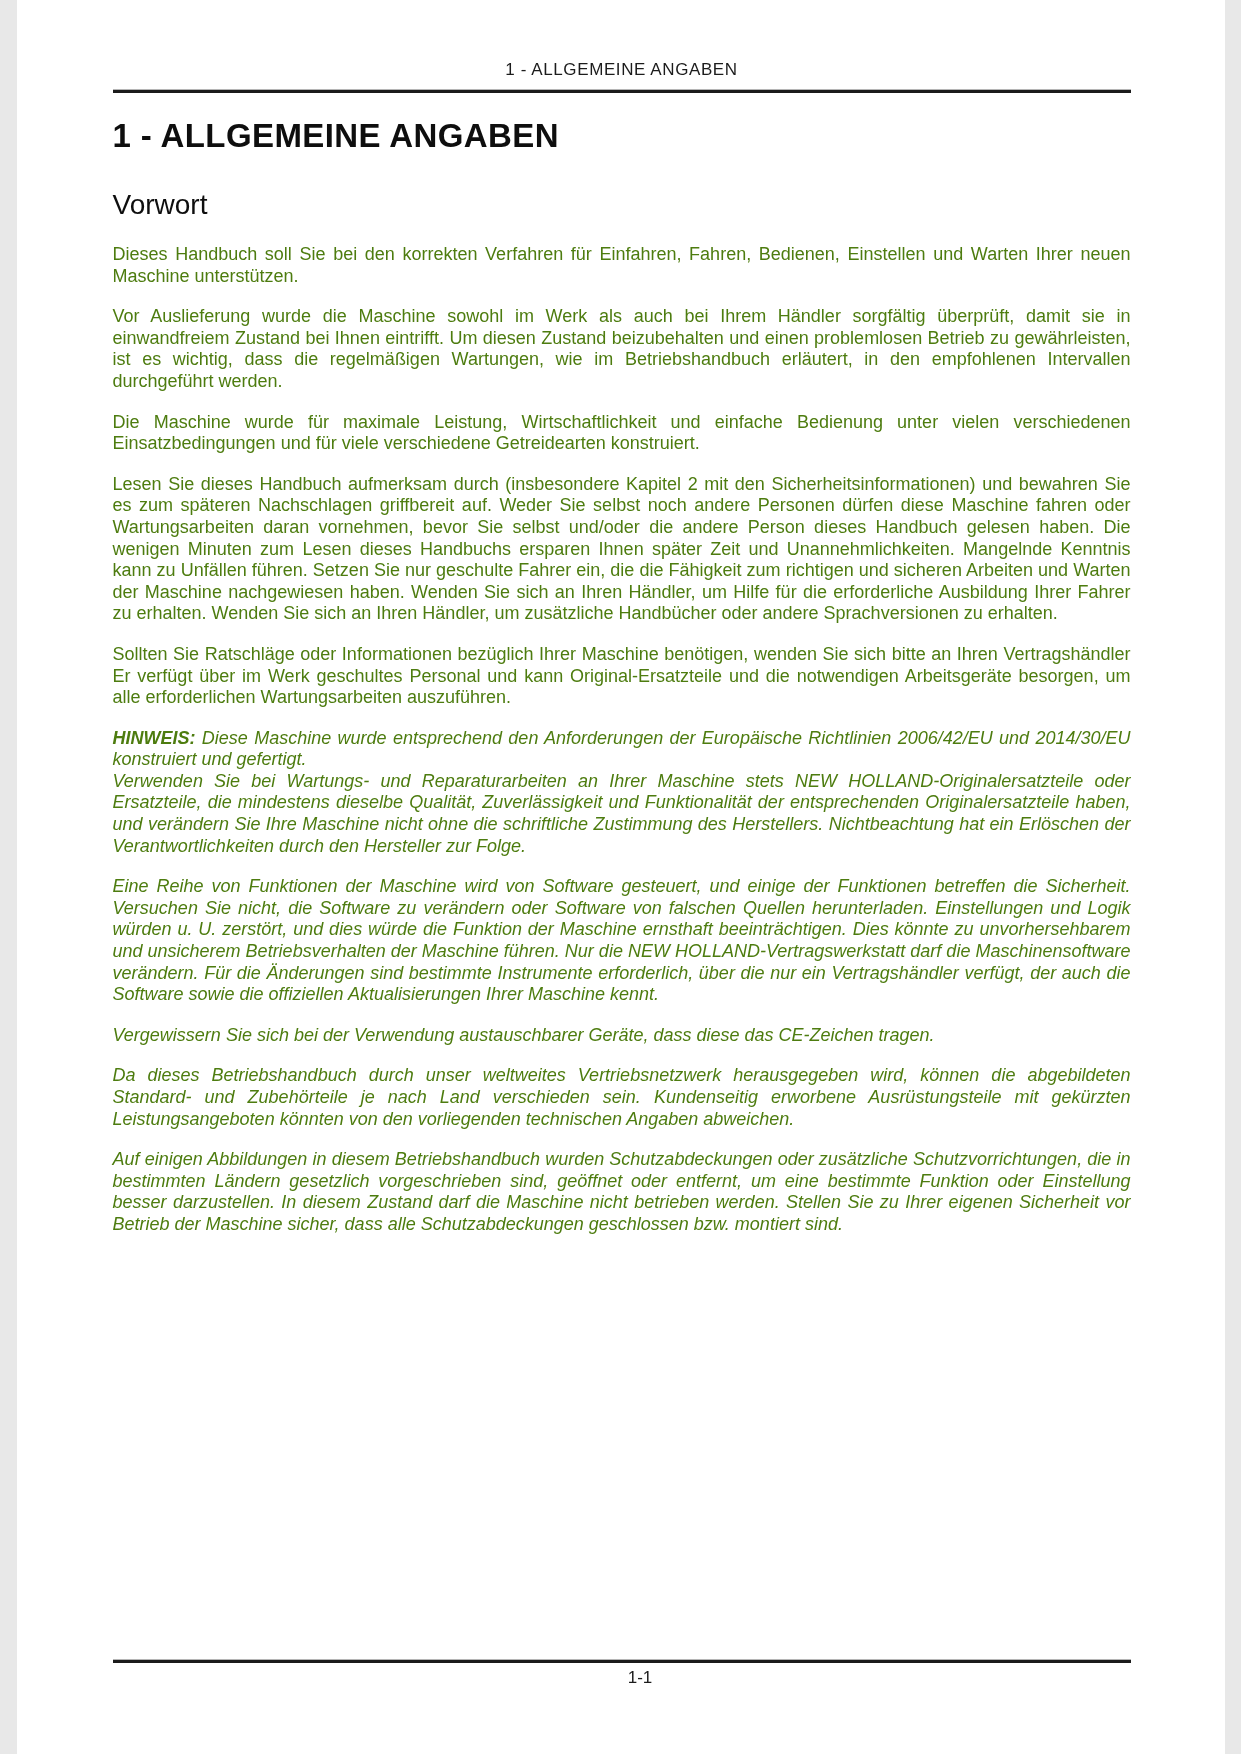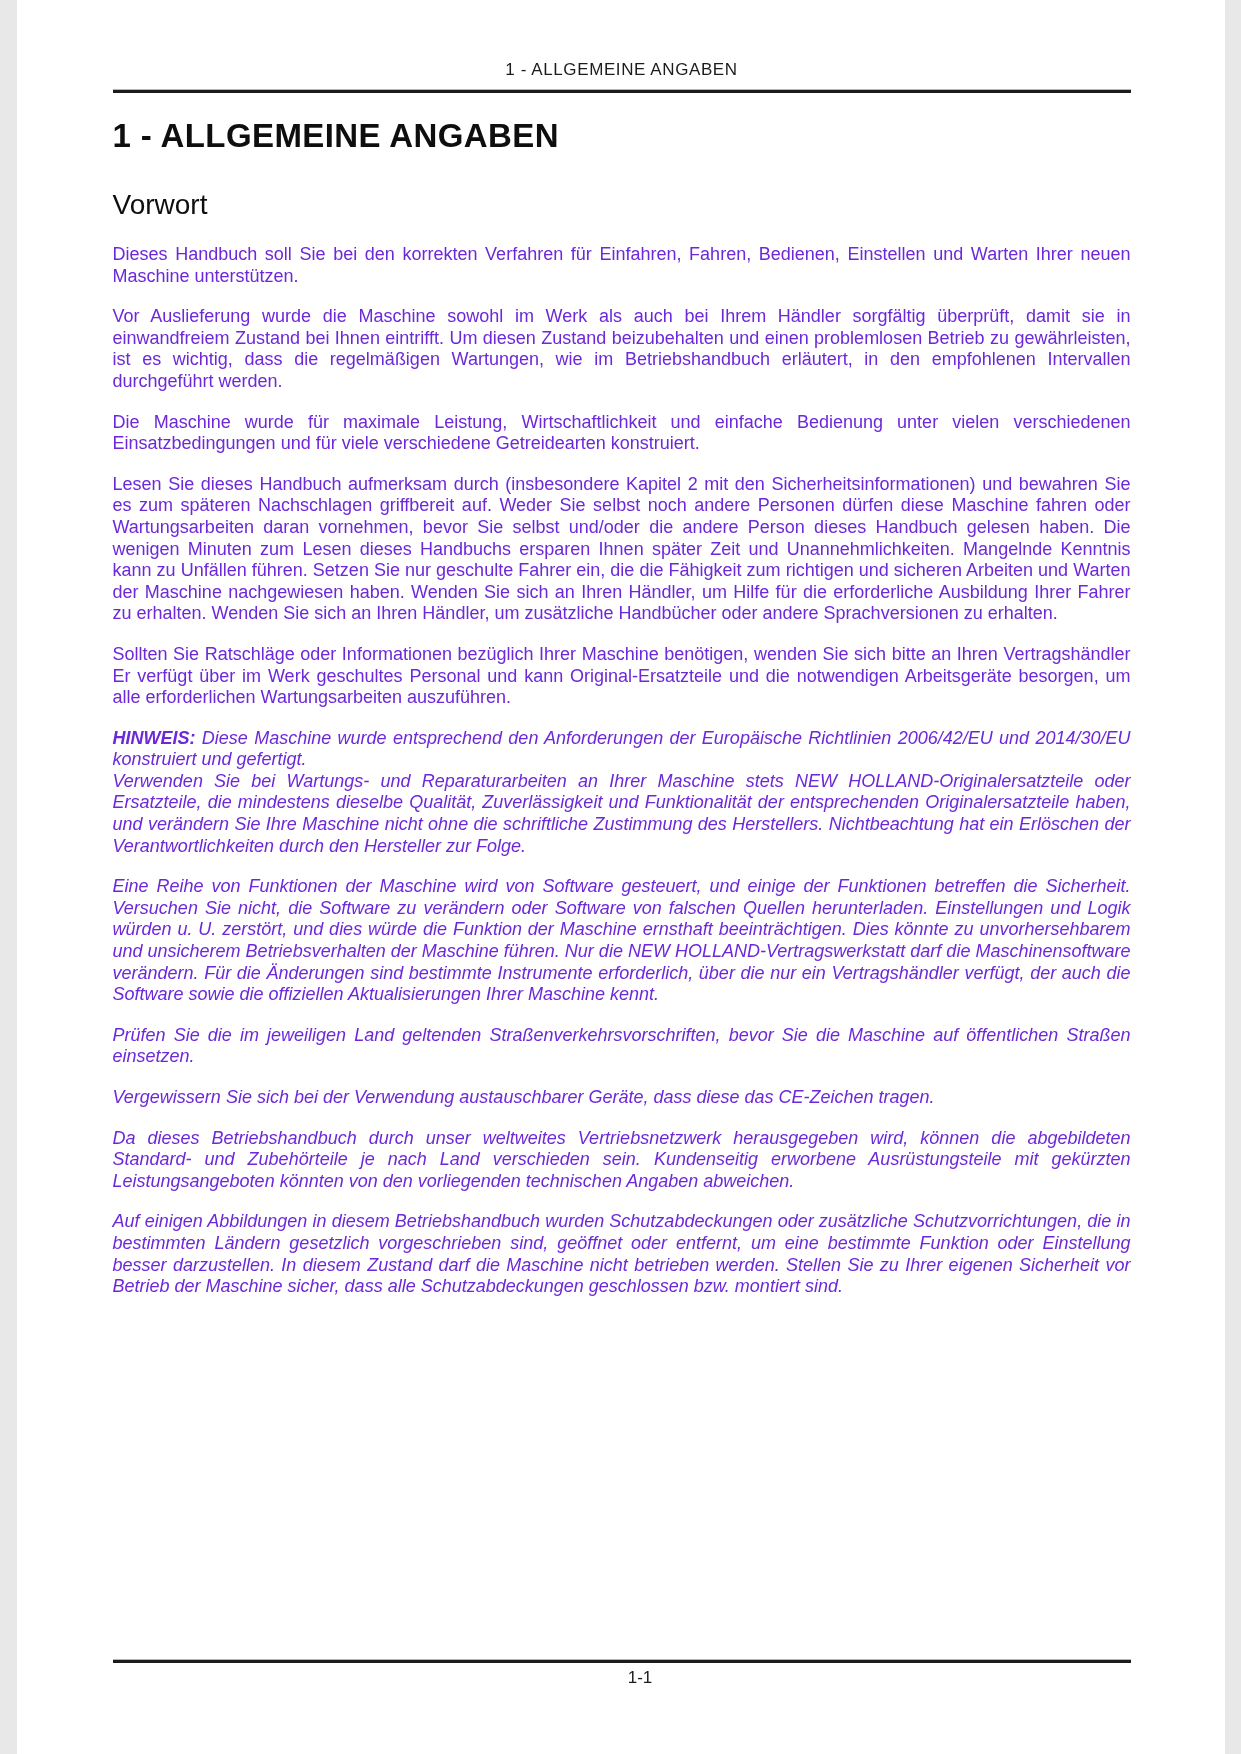--- a/index.html
+++ b/index.html
@@ -43,21 +43,21 @@
     margin: 34px 0 0 0;
     font-size: 28px;
     font-weight: normal;
     color: #0e0e0e;
   }
   p.body-par {
     margin: 19px 0 0 0;
     font-size: 18px;
     line-height: 21.6px;
     text-align: justify;
-    color: #6d28d9;
+    color: #4d7c0f;
   }
   p.first-par { margin-top: 23px; }
   p.italic { font-style: italic; }
   .note-label { font-weight: bold; font-style: italic; }
   .foot-rule {
     position: absolute;
     left: 96px;
     right: 94px;
     top: 1659px;
     height: 3px;
@@ -95,21 +95,20 @@
     <p class="body-par">Die Maschine wurde für maximale Leistung, Wirtschaftlichkeit und einfache Bedienung unter vielen verschiedenen Einsatzbedingungen und für viele verschiedene Getreidearten konstruiert.</p>
 
     <p class="body-par">Lesen Sie dieses Handbuch aufmerksam durch (insbesondere Kapitel 2 mit den Sicherheitsinformationen) und bewahren Sie es zum späteren Nachschlagen griffbereit auf.  Weder Sie selbst noch andere Personen dürfen diese Maschine fahren oder Wartungsarbeiten daran vornehmen, bevor Sie selbst und/oder die andere Person dieses Handbuch gelesen haben.  Die wenigen Minuten zum Lesen dieses Handbuchs ersparen Ihnen später Zeit und Unannehmlichkeiten.  Mangelnde Kenntnis kann zu Unfällen führen.  Setzen Sie nur geschulte Fahrer ein, die die Fähigkeit zum richtigen und sicheren Arbeiten und Warten der Maschine nachgewiesen haben.  Wenden Sie sich an Ihren Händler, um Hilfe für die erforderliche Ausbildung Ihrer Fahrer zu erhalten.  Wenden Sie sich an Ihren Händler, um zusätzliche Handbücher oder andere Sprachversionen zu erhalten.</p>
 
     <p class="body-par">Sollten Sie Ratschläge oder Informationen bezüglich Ihrer Maschine benötigen, wenden Sie sich bitte an Ihren Vertragshändler Er verfügt über im Werk geschultes Personal und kann Original-Ersatzteile und die notwendigen Arbeitsgeräte besorgen, um alle erforderlichen Wartungsarbeiten auszuführen.</p>
 
     <p class="body-par italic"><span class="note-label">HINWEIS:</span> <span>Diese Maschine wurde entsprechend den Anforderungen der Europäische Richtlinien 2006/42/EU und 2014/30/EU konstruiert und gefertigt.</span><br><span>Verwenden Sie bei Wartungs- und Reparaturarbeiten an Ihrer Maschine stets NEW HOLLAND-Originalersatzteile oder Ersatzteile, die mindestens dieselbe Qualität, Zuverlässigkeit und Funktionalität der entsprechenden Originalersatzteile haben, und verändern Sie Ihre Maschine nicht ohne die schriftliche Zustimmung des Herstellers.  Nichtbeachtung hat ein Erlöschen der Verantwortlichkeiten durch den Hersteller zur Folge.</span></p>
 
     <p class="body-par italic">Eine Reihe von Funktionen der Maschine wird von Software gesteuert, und einige der Funktionen betreffen die Sicherheit.  Versuchen Sie nicht, die Software zu verändern oder Software von falschen Quellen herunterladen.  Einstellungen und Logik würden u. U. zerstört, und dies würde die Funktion der Maschine ernsthaft beeinträchtigen.  Dies könnte zu unvorhersehbarem und unsicherem Betriebsverhalten der Maschine führen.  Nur die NEW HOLLAND-Vertragswerkstatt darf die Maschinensoftware verändern.  Für die Änderungen sind bestimmte Instrumente erforderlich, über die nur ein Vertragshändler verfügt, der auch die Software sowie die offiziellen Aktualisierungen Ihrer Maschine kennt.</p>
 
-    <p class="body-par italic">Prüfen Sie die im jeweiligen Land geltenden Straßenverkehrsvorschriften, bevor Sie die Maschine auf öffentlichen Straßen einsetzen.</p>
 
     <p class="body-par italic">Vergewissern Sie sich bei der Verwendung austauschbarer Geräte, dass diese das CE-Zeichen tragen.</p>
 
     <p class="body-par italic">Da dieses Betriebshandbuch durch unser weltweites Vertriebsnetzwerk herausgegeben wird, können die abgebildeten Standard- und Zubehörteile je nach Land verschieden sein.  Kundenseitig erworbene Ausrüstungsteile mit gekürzten Leistungsangeboten könnten von den vorliegenden technischen Angaben abweichen.</p>
 
     <p class="body-par italic">Auf einigen Abbildungen in diesem Betriebshandbuch wurden Schutzabdeckungen oder zusätzliche Schutzvorrichtungen, die in bestimmten Ländern gesetzlich vorgeschrieben sind, geöffnet oder entfernt, um eine bestimmte Funktion oder Einstellung besser darzustellen.  In diesem Zustand darf die Maschine nicht betrieben werden.  Stellen Sie zu Ihrer eigenen Sicherheit vor Betrieb der Maschine sicher, dass alle Schutzabdeckungen geschlossen bzw.  montiert sind.</p>
 
   </div>
 
   <div class="foot-rule"></div>

